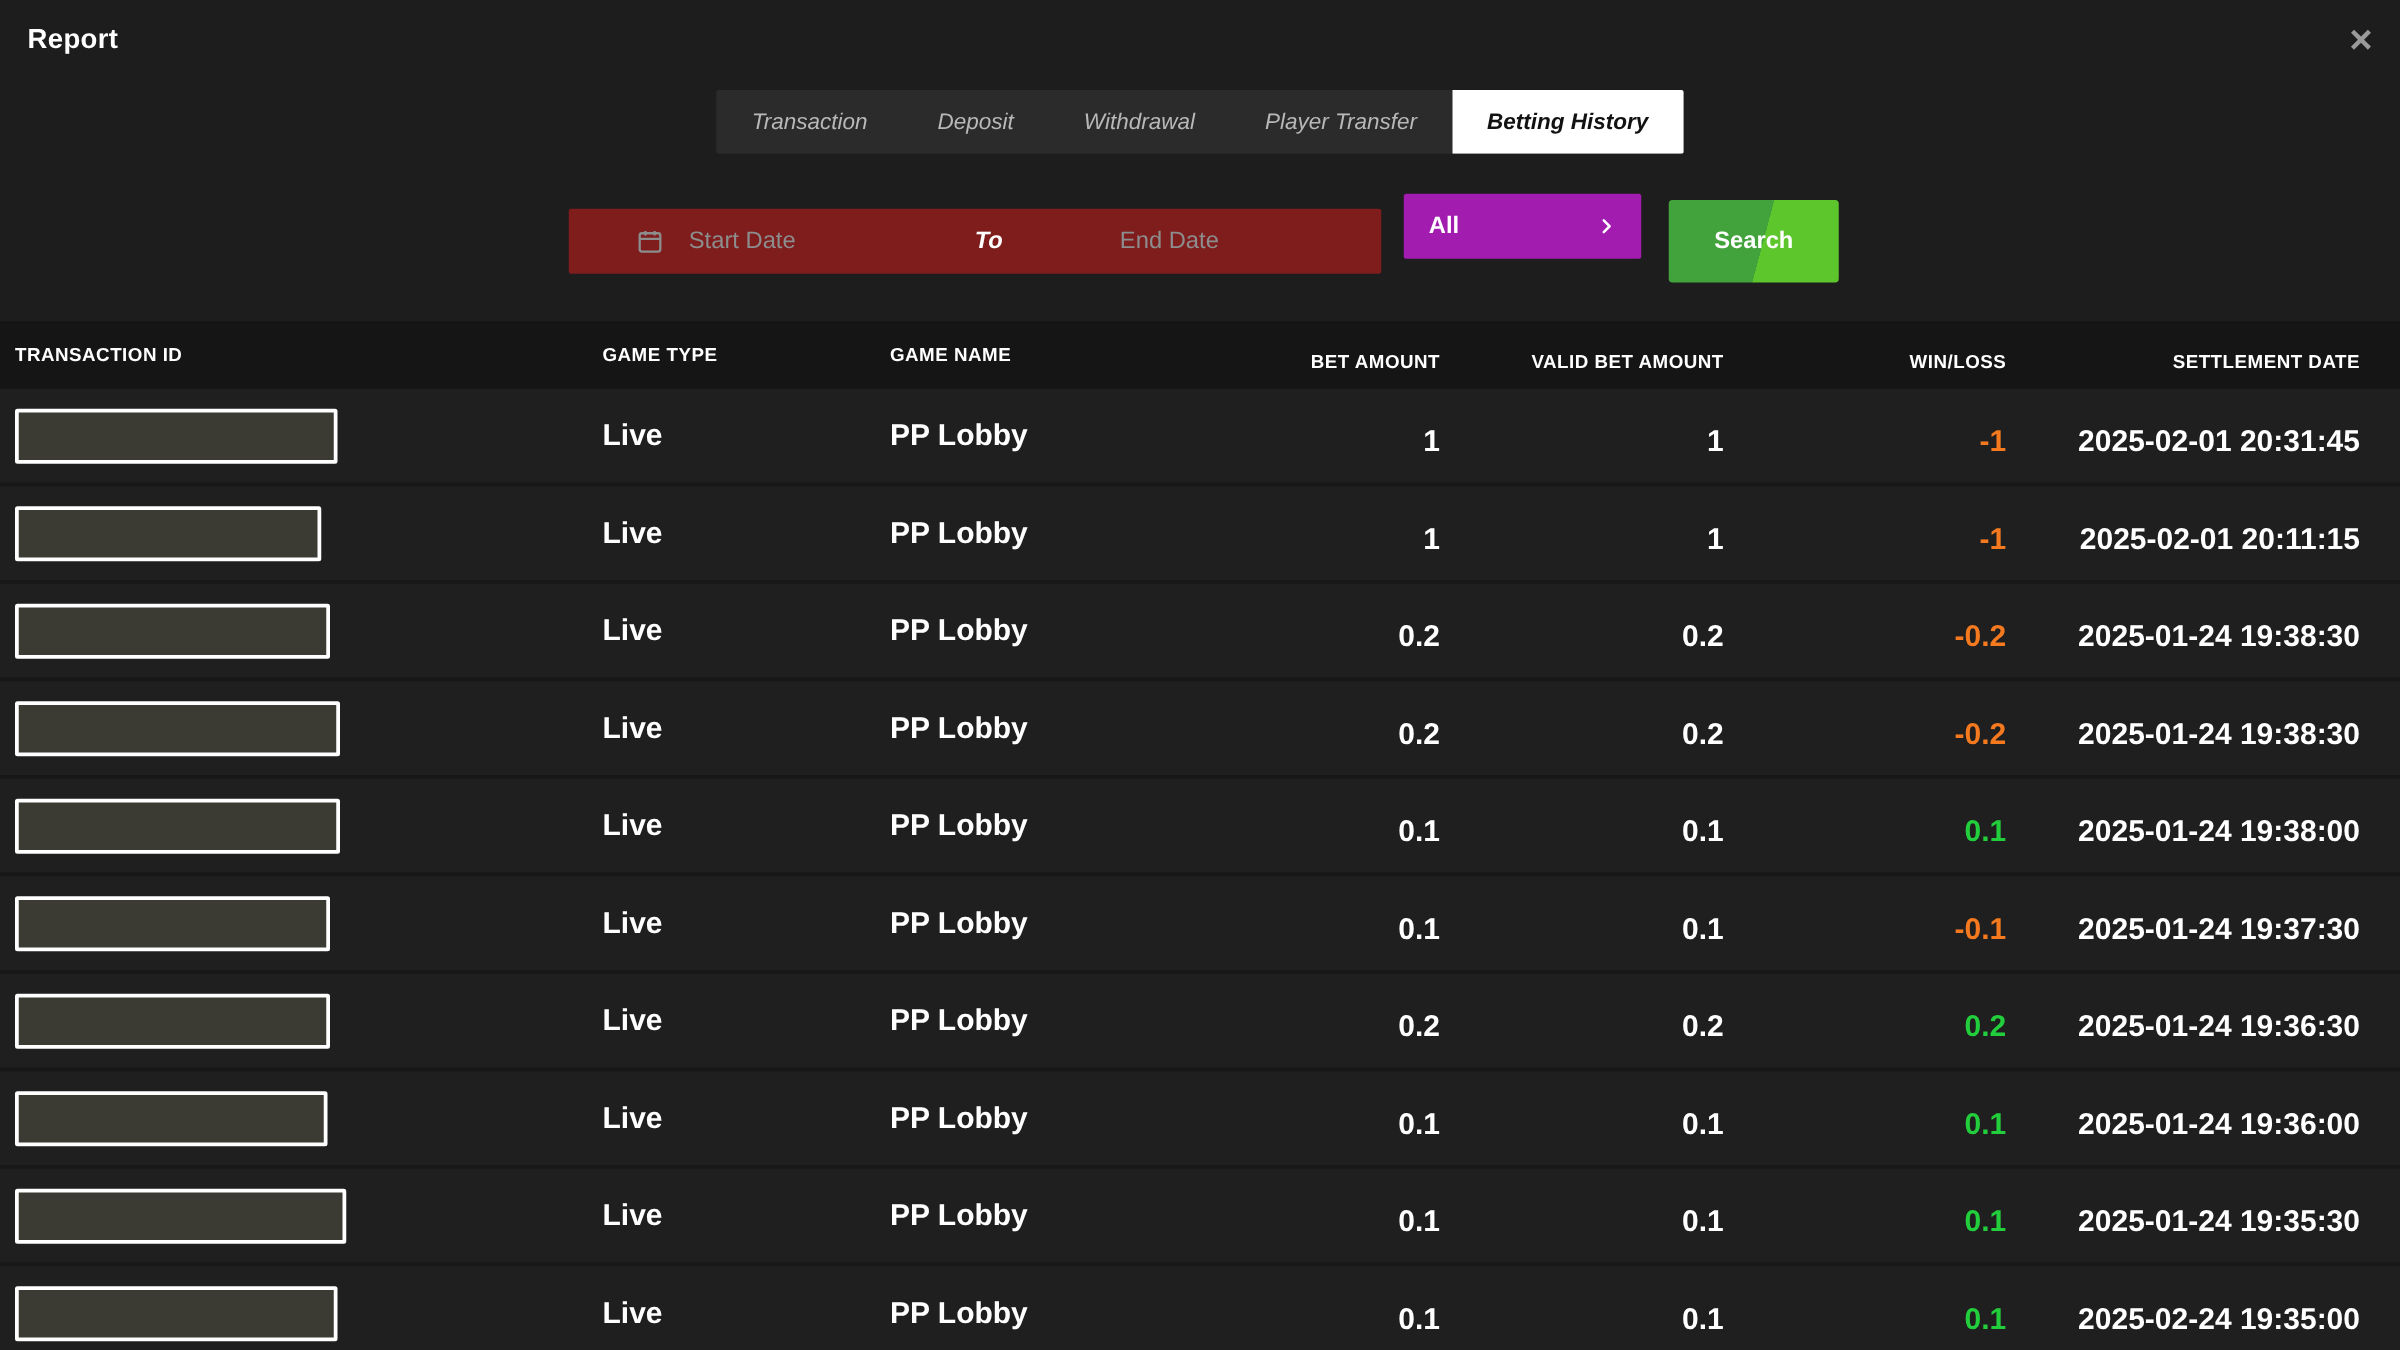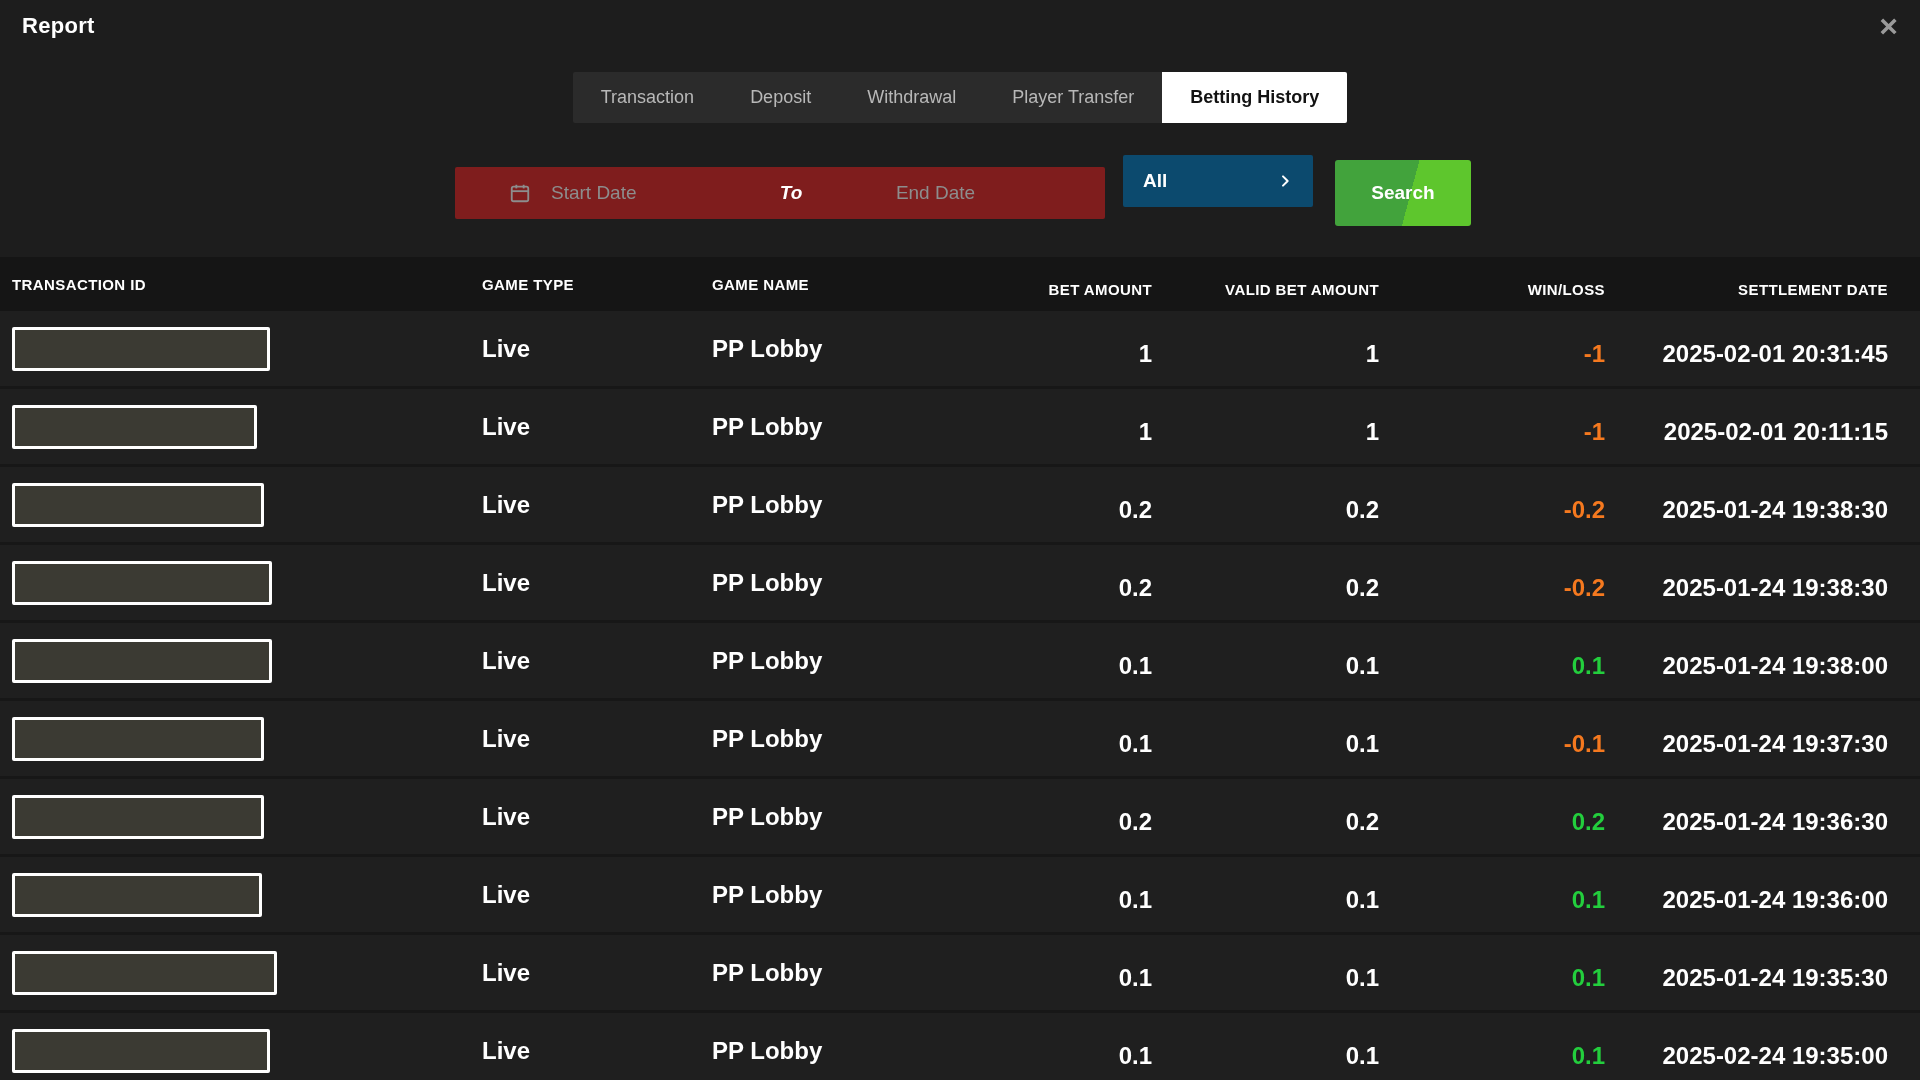--- a/index.html
+++ b/index.html
@@ -6,40 +6,40 @@
   html,body { width:1920px; height:1080px; }
   body {
     background:#1d1d1d;
     color:#fff;
     font-family:"Liberation Sans", sans-serif;
     position:relative;
     overflow:hidden;
   }
 
   
-  .topbar { position:absolute; top:0; left:0; right:0; height:52px; padding:8px 22px; display:flex; justify-content:space-between; align-items:center; }
+  .topbar { position:absolute; top:0; left:0; right:0; height:52px; padding:8px 22px; display:flex; justify-content:space-between; align-items:flex-end; }
   .page-title { font-size:22px; font-weight:bold; letter-spacing:.3px; }
   .close-btn { color:#9a9a9a; font-size:32px; line-height:26px; cursor:pointer; font-weight:bold; }
 
   
-  .tabs-row { position:absolute; top:72px; left:0; right:0; display:flex; justify-content:center; }
+  .tabs-row { position:absolute; top:72px; left:0; right:0; display:flex; justify-content:center;font-style:italic; }
   .tab-bar { display:flex; background:#2b2b2b; border-radius:2px; overflow:hidden; }
   .tab { padding:15px 28px; font-size:18px; color:#b8b8b8; cursor:pointer; white-space:nowrap; }
   .tab.active { background:#ffffff; color:#121212; font-weight:bold; }
 
   
   .filters { position:absolute; top:160px; left:455px; display:flex; align-items:center; }
   .date-range { width:650px; height:52px; background:#7f1d1d; border-radius:2px; display:grid; grid-template-columns:82px 1fr 70px 1fr 60px; align-items:center; }
   .cal-icon { justify-self:end; margin-right:6px; display:flex; }
   .ph { color:#8d8d8d; font-size:19px; }
   .ph.start { padding-left:14px; }
   .to-label { font-size:19px; font-weight:bold; text-align:center; color:#fff;font-style:italic; }
   .ph.end { text-align:center; }
 
-  .dropdown { margin-left:18px; width:190px; height:52px; background:#0c4a6e; border-radius:2px; display:flex; align-items:center; justify-content:space-between; padding:0 20px; transform:translateY(-12px); cursor:pointer; }
+  .dropdown { margin-left:18px; width:190px; height:52px; background:#a21caf; border-radius:2px; display:flex; align-items:center; justify-content:space-between; padding:0 20px; transform:translateY(-12px); cursor:pointer; }
   .dropdown-value { font-size:19px; font-weight:bold; color:#fff; }
 
   .search-btn { margin-left:22px; width:136px; height:66px; border:none; border-radius:3px; cursor:pointer;
     background:linear-gradient(105deg, #42a33c 55%, #5ec62d 55%);
     color:#fff; font-size:19px; font-weight:bold; font-family:"Liberation Sans", sans-serif; }
 
   
   .table { position:absolute; top:257px; left:0; right:0; }
   .tgrid { display:grid; grid-template-columns:470px 230px 320px 132px 227px 226px 1fr; align-items:center; }
   .thead { height:54px; background:#151515; font-size:15px; font-weight:bold; letter-spacing:.4px; }

